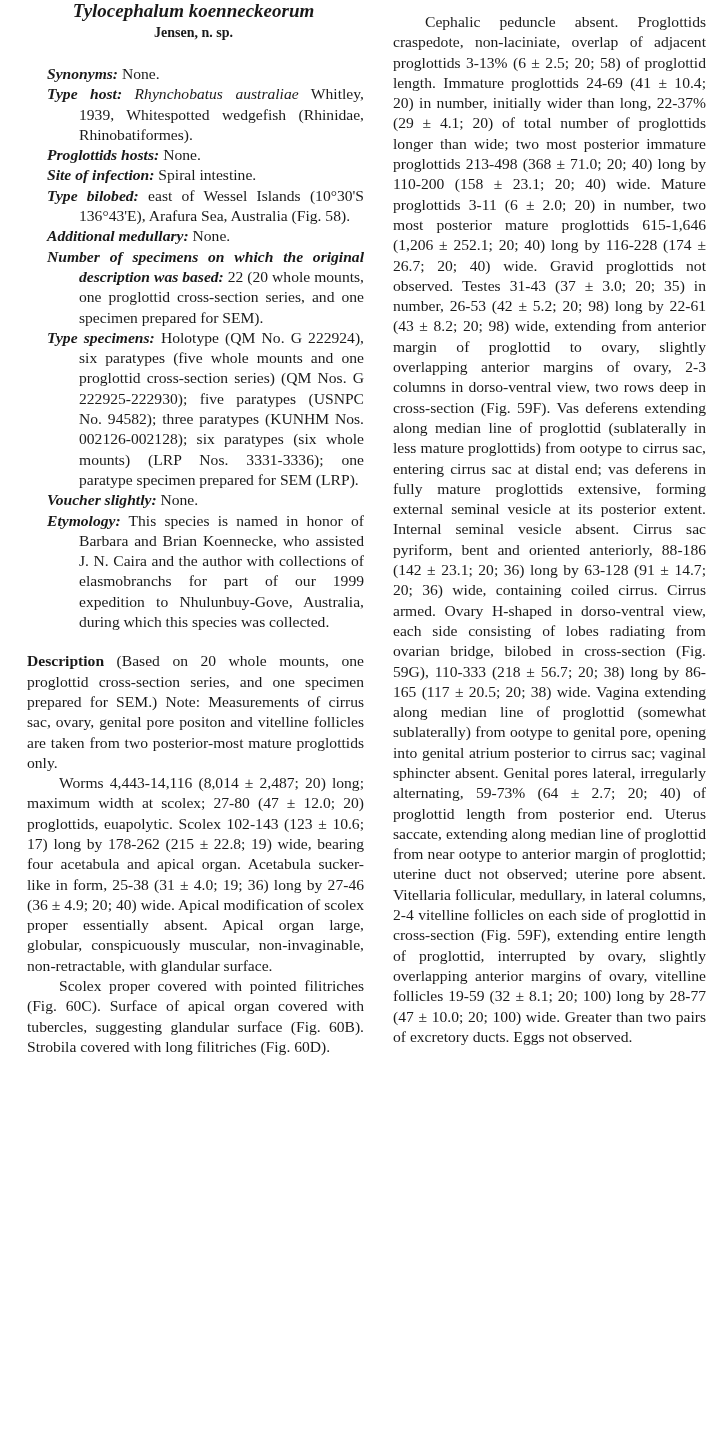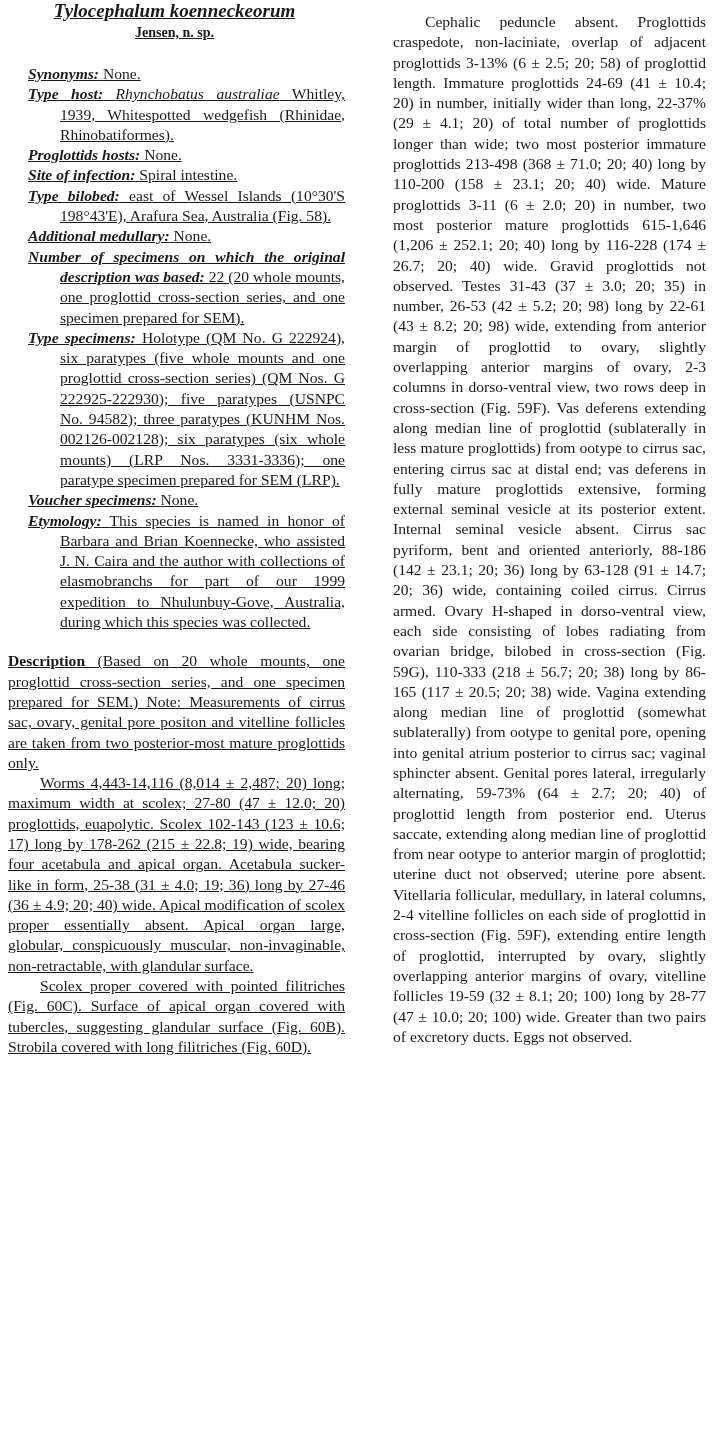--- a/index.html
+++ b/index.html
@@ -4,21 +4,21 @@
 <style>
   html, body { margin: 0; padding: 0; background: #ffffff; }
   body {
     width: 723px; height: 1440px; position: relative; overflow: hidden;
     font-family: "Liberation Serif", "DejaVu Serif", serif;
     color: #1a1a1a;
     font-size: 15.6px;
     line-height: 20.3px;
   }
   .col { position: absolute; top: 0; }
-  #left { left: 4px; width: 341px; text-decoration: underline; }
+  #left { left: 23px; width: 341px; }
   #right { left: 381px; width: 337px; }
   .title-block { text-align: center; margin-top: 0px; }
   .species { font-weight: bold; font-style: italic; font-size: 19px; line-height: 22px; }
   .author { font-weight: bold; font-size: 14px; line-height: 22px; }
   .figs { font-size: 15.6px; line-height: 20px; }
   .entries { margin-top: 20px; margin-left: 24px; }
   .entry {
     padding-left: 32px; text-indent: -32px;
     text-align: justify;
     margin: 0;
@@ -38,25 +38,25 @@
   <div class="title-block">
     <div class="species">Tylocephalum koenneckeorum</div>
     <div class="author">Jensen, n. sp.</div>
   </div>
 
   <div class="entries">
     <p class="entry"><span class="lbl">Synonyms:</span> <span>None.</span></p>
     <p class="entry"><span class="lbl">Type host:</span> <span class="it">Rhynchobatus australiae</span> <span>Whitley, 1939, Whitespotted wedgefish (Rhinidae, Rhinobatiformes).</span></p>
     <p class="entry"><span class="lbl">Proglottids hosts:</span> <span>None.</span></p>
     <p class="entry"><span class="lbl">Site of infection:</span> <span>Spiral intestine.</span></p>
-    <p class="entry"><span class="lbl">Type bilobed:</span> <span>east of Wessel Islands (10°30'S 198°43'E), Arafura Sea, Australia (Fig. 58).</span></p>
+    <p class="entry"><span class="lbl">Type bilobed:</span> <span>east of Wessel Islands (10°30'S 136°43'E), Arafura Sea, Australia (Fig. 58).</span></p>
     <p class="entry"><span class="lbl">Additional medullary:</span> <span>None.</span></p>
     <p class="entry"><span class="lbl">Number of specimens on which the original description was based:</span> <span>22 (20 whole mounts, one proglottid cross-section series, and one specimen prepared for SEM).</span></p>
     <p class="entry"><span class="lbl">Type specimens:</span> <span>Holotype (QM No. G 222924), six paratypes (five whole mounts and one proglottid cross-section series) (QM Nos. G 222925-222930); five paratypes (USNPC No. 94582); three paratypes (KUNHM Nos. 002126-002128); six paratypes (six whole mounts) (LRP Nos. 3331-3336); one paratype specimen prepared for SEM (LRP).</span></p>
-    <p class="entry"><span class="lbl">Voucher specimens:</span> <span>None.</span></p>
+    <p class="entry"><span class="lbl">Voucher slightly:</span> <span>None.</span></p>
     <p class="entry"><span class="lbl">Etymology:</span> <span>This species is named in honor of Barbara and Brian Koennecke, who assisted J. N. Caira and the author with collections of elasmobranchs for part of our 1999 expedition to Nhulunbuy-Gove, Australia, during which this species was collected.</span></p>
   </div>
 
   <div class="desc">
     <p class="para"><span class="desc-head">Description</span> <span>(Based on 20 whole mounts, one proglottid cross-section series, and one specimen prepared for SEM.)  Note: Measurements of cirrus sac, ovary, genital pore positon and vitelline follicles are taken from two posterior-most mature proglottids only.</span></p>
     <p class="para indent">Worms 4,443-14,116 (8,014 ± 2,487; 20) long; maximum width at scolex; 27-80 (47 ± 12.0; 20) proglottids, euapolytic.  Scolex 102-143 (123 ± 10.6; 17) long by 178-262 (215 ± 22.8; 19) wide, bearing four acetabula and apical organ.  Acetabula sucker-like in form, 25-38 (31 ± 4.0; 19; 36) long by 27-46 (36 ± 4.9; 20; 40) wide.  Apical modification of scolex proper essentially absent.  Apical organ large, globular, conspicuously muscular, non-invaginable, non-retractable, with glandular surface.</p>
     <p class="para indent">Scolex proper covered with pointed filitriches (Fig. 60C).  Surface of apical organ covered with tubercles, suggesting glandular surface (Fig. 60B).  Strobila covered with long filitriches (Fig. 60D).</p>
   </div>
 </div>
 

